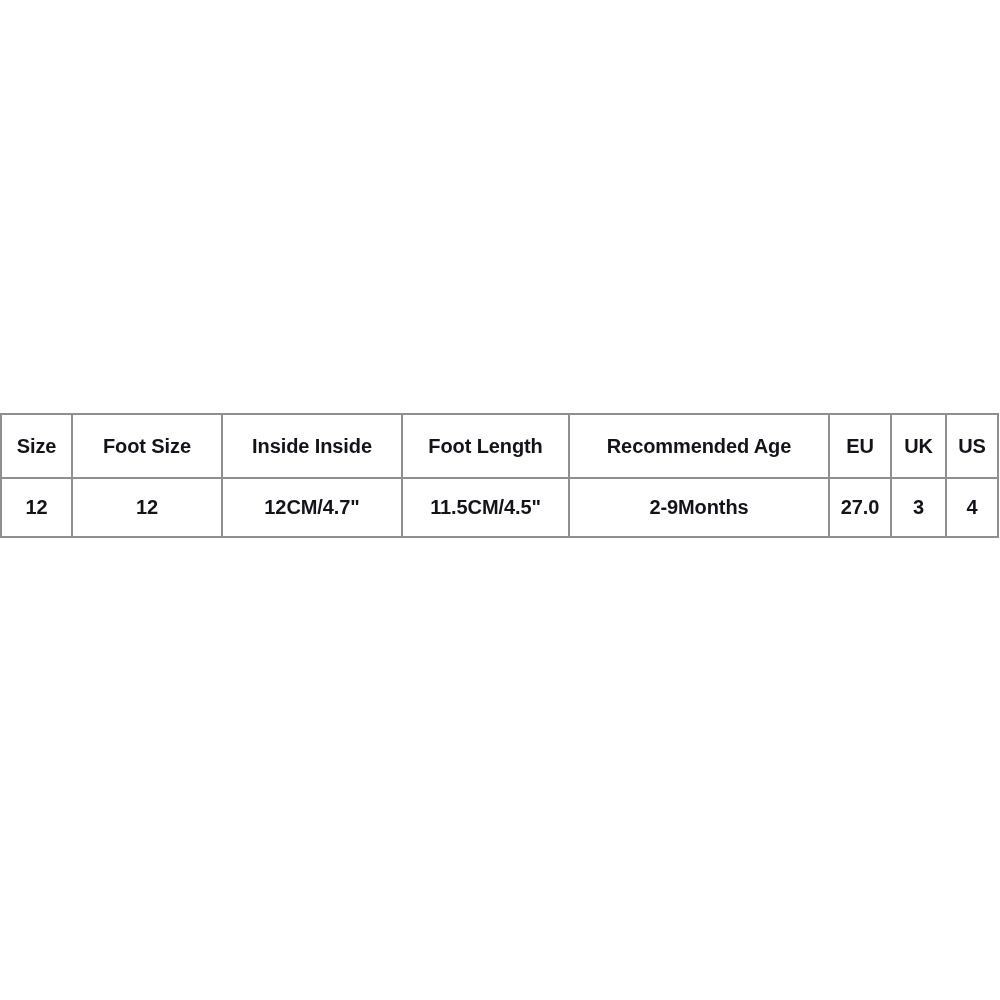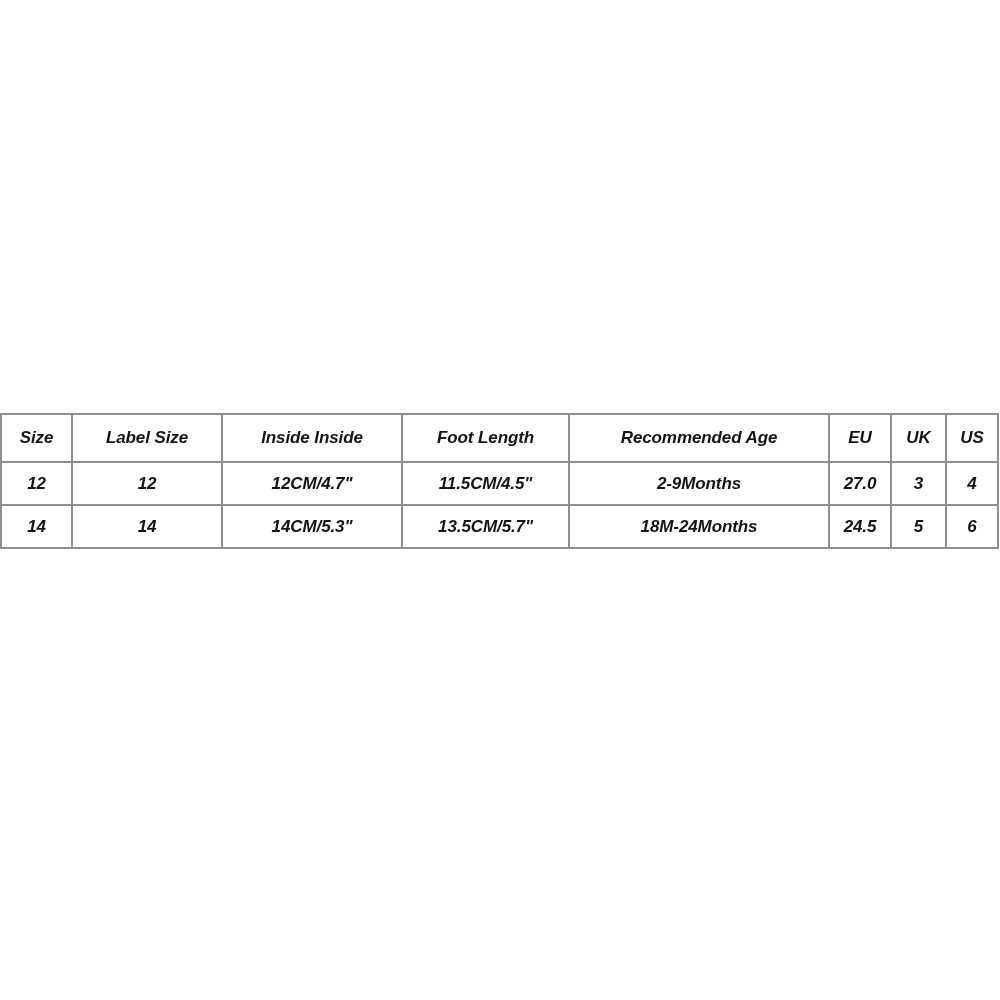--- a/index.html
+++ b/index.html
@@ -36,26 +36,25 @@
     background: #ffffff;
   }
 
   table.size-chart td,
   table.size-chart th {
     border: 2px solid #8f8f8f;
     text-align: center;
     vertical-align: middle;
     color: #13131a;
     font-weight: bold;
-    font-size: 17px;
+    font-size: 20px;
     letter-spacing: -0.1px;
-    padding: 0;
+    padding: 8px;
     background: #ffffff;
     white-space: nowrap;
-    font-style: italic;
   }
 
   table.size-chart thead th {
     height: 46px;
     line-height: 46px;
   }
 
   table.size-chart tbody td {
     height: 41px;
     line-height: 41px;
@@ -89,48 +88,38 @@
         <col class="c-foot">
         <col class="c-age">
         <col class="c-eu">
         <col class="c-uk">
         <col class="c-us">
       </colgroup>
 
       <thead>
         <tr>
           <th>Size</th>
-          <th>Label Size</th>
+          <th>Foot Size</th>
           <th>Inside Inside</th>
           <th>Foot Length</th>
           <th>Recommended Age</th>
           <th>EU</th>
           <th>UK</th>
           <th>US</th>
         </tr>
       </thead>
 
       <tbody>
         <tr>
           <td>12</td>
           <td>12</td>
           <td>12CM/4.7"</td>
           <td>11.5CM/4.5"</td>
           <td>2-9Months</td>
           <td>27.0</td>
           <td>3</td>
           <td>4</td>
         </tr>
-        <tr>
-          <td>14</td>
-          <td>14</td>
-          <td>14CM/5.3"</td>
-          <td>13.5CM/5.7"</td>
-          <td>18M-24Months</td>
-          <td>24.5</td>
-          <td>5</td>
-          <td>6</td>
-        </tr>
       </tbody>
     </table>
   </div>
 
 </div>
 
 </body></html>

